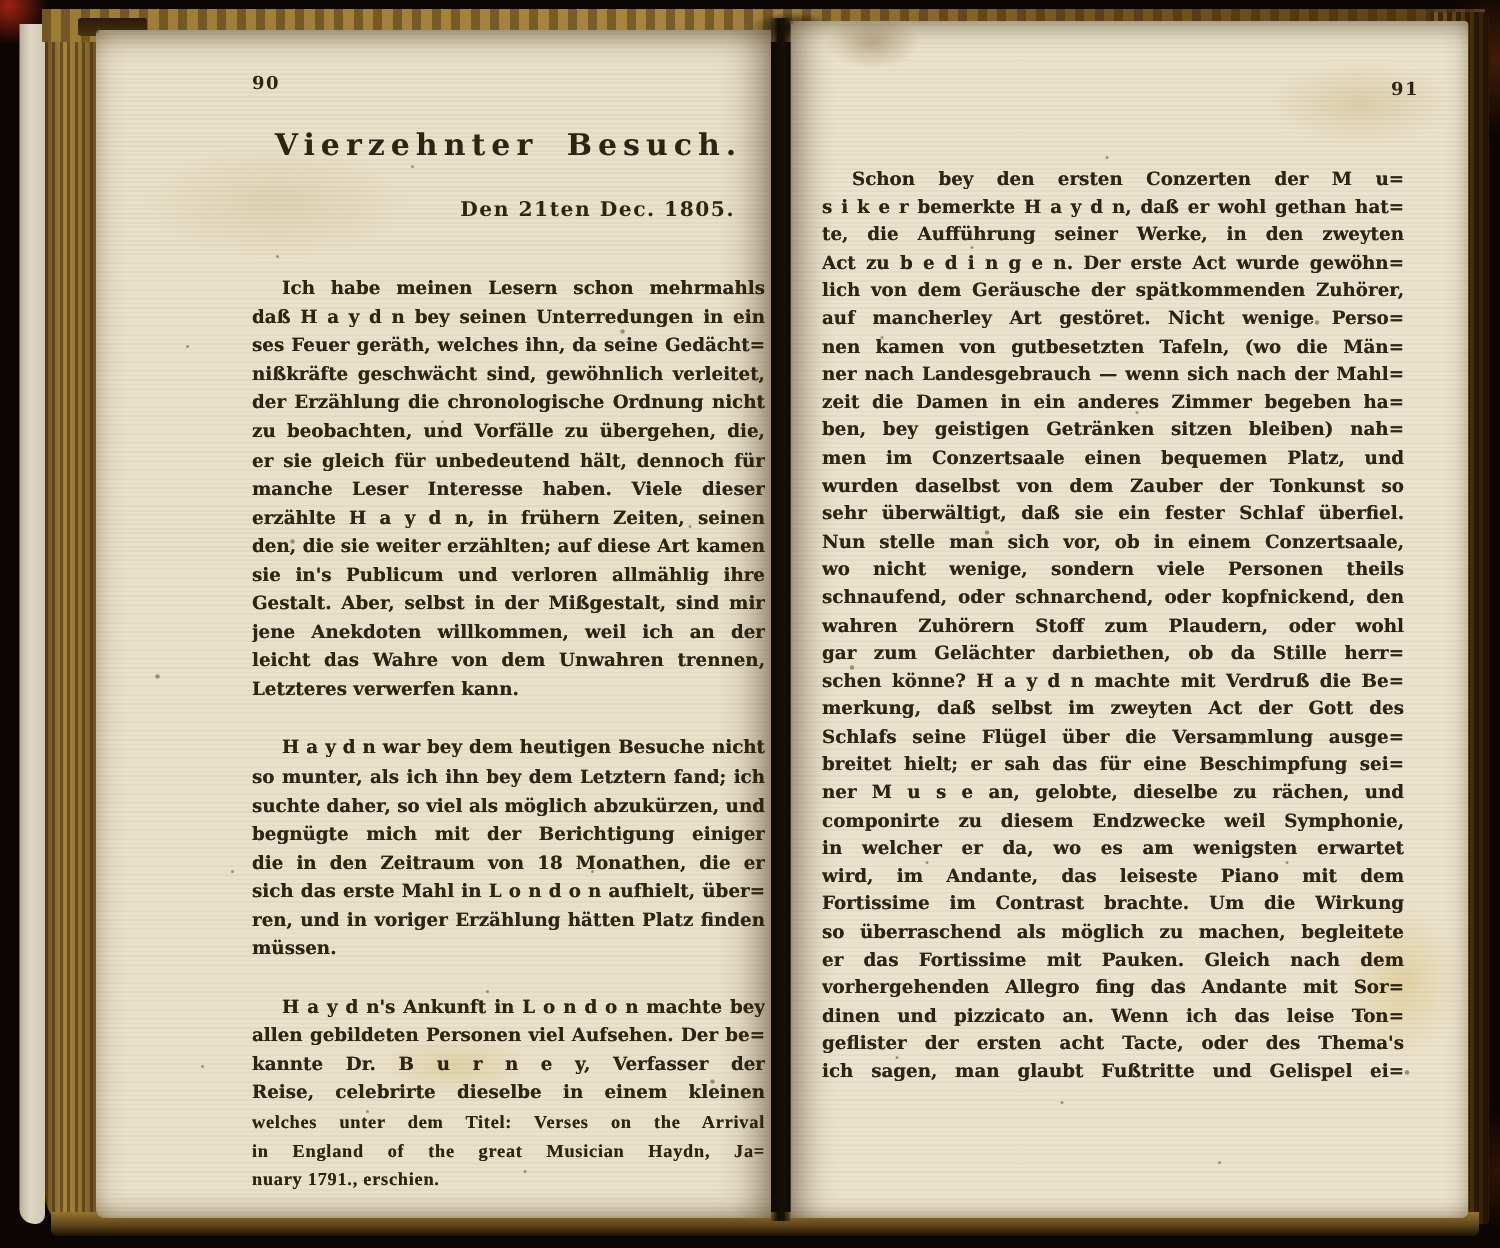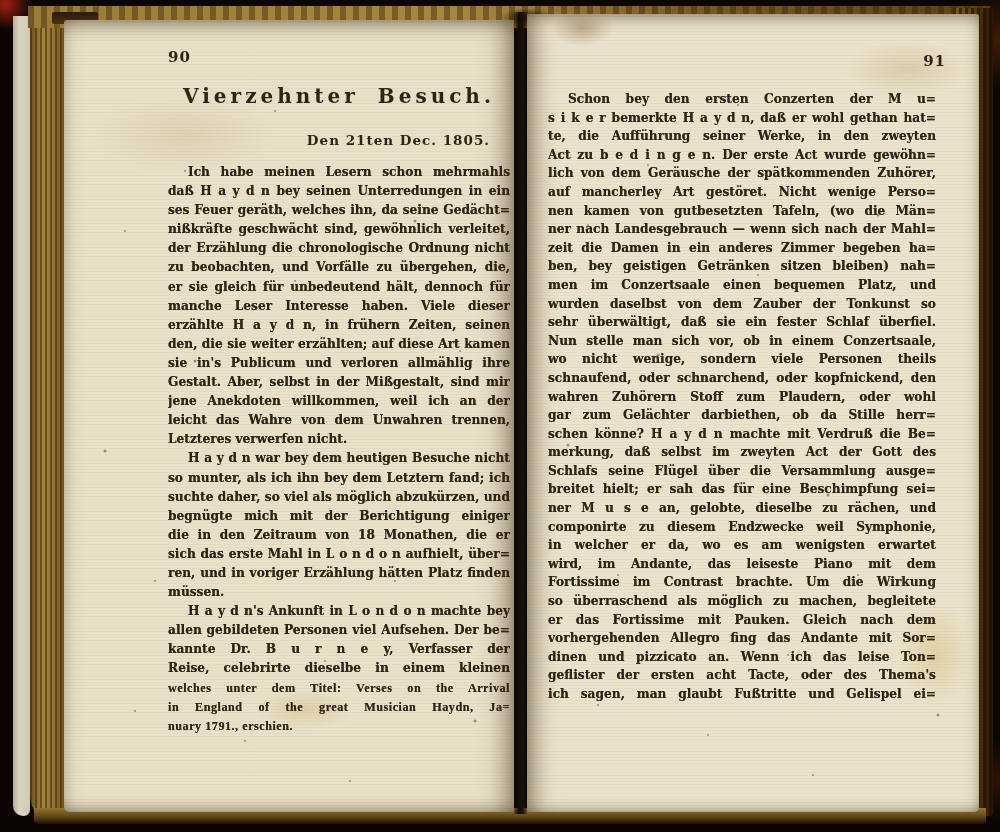--- a/index.html
+++ b/index.html
@@ -88,21 +88,21 @@
     box-shadow: 60px 210px, 130px 340px 0 .5px, 210px 90px, 300px 480px 0 .5px,
       90px 560px, 260px 640px, 350px 200px 0 .5px, 180px 720px, 395px 330px,
       40px 430px 0 .5px, 330px 560px, 120px 150px, 285px 760px, 410px 700px 0 .5px,
       230px 260px, 70px 690px;
   }
   .gutter {
     position:absolute; left:514px; top:12px; width:13px; height:802px;
     background:linear-gradient(90deg, rgba(18,11,4,.2), #140c04 35%, #1a1006 65%, rgba(20,12,5,.25));
   }
   
-  .folio { position:absolute; font-size:15px; font-weight:700; letter-spacing:1px; }
+  .folio { position:absolute; font-size:12px; font-weight:700; letter-spacing:1px; }
   .folio-left { left:104px; top:28px; }
   .folio-right { right:33px; top:38px; text-align:right; }
   .chapter-heading {
     position:absolute; left:104px; top:64px; width:342px;
     text-align:center; font-size:20px; font-weight:700;
     letter-spacing:4px; word-spacing:8px;
   }
   .dateline {
     position:absolute; left:104px; top:112px; width:342px;
     text-align:right; padding-right:20px; box-sizing:border-box;
@@ -111,21 +111,21 @@
   .text-block {
     position:absolute; font-size:12.2px; font-weight:700;
     text-shadow:0 0 .4px rgba(46,36,20,.7);
   }
   .text-left  { left:104px; top:143px; width:342px; --lh:19.1px; }
   .text-right { left:21px;  top:76px;  width:388px; --lh:18.6px; }
   .line {
     height:var(--lh); line-height:var(--lh);
     text-align:justify; text-align-last:justify; overflow:hidden;
   }
-  .line.first { text-indent:20px; }
+  .line.first { text-indent:20px;margin-top:20px; }
   .line.last  { text-align-last:left; }
   .line.latin { font-family:Liberation Serif, serif; letter-spacing:.5px; }
 </style>
 </head>
 <body>
 
 <div class="scene">
 
   <div class="edge-left-white"></div>
   <div class="edge-left-gold"></div>
@@ -147,21 +147,21 @@
           <div class="line">der Erzählung die chronologische Ordnung nicht genau</div>
           <div class="line">zu beobachten, und Vorfälle zu übergehen, die, wenn</div>
           <div class="line">er sie gleich für unbedeutend hält, dennoch für</div>
           <div class="line">manche Leser Interesse haben. Viele dieser Vorfälle</div>
           <div class="line">erzählte H a y d n, in frühern Zeiten, seinen Freun=</div>
           <div class="line">den, die sie weiter erzählten; auf diese Art kamen</div>
           <div class="line">sie in's Publicum und verloren allmählig ihre erste</div>
           <div class="line">Gestalt. Aber, selbst in der Mißgestalt, sind mir</div>
           <div class="line">jene Anekdoten willkommen, weil ich an der Quelle</div>
           <div class="line">leicht das Wahre von dem Unwahren trennen, und</div>
-          <div class="line last">Letzteres verwerfen nicht.</div>
+          <div class="line last">Letzteres verwerfen kann.</div>
         </div>
       <div>
           <div class="line first">H a y d n war bey dem heutigen Besuche nicht</div>
           <div class="line">so munter, als ich ihn bey dem Letztern fand; ich</div>
           <div class="line">suchte daher, so viel als möglich abzukürzen, und</div>
           <div class="line">begnügte mich mit der Berichtigung einiger Vorfälle,</div>
           <div class="line">die in den Zeitraum von 18 Monathen, die er</div>
           <div class="line">sich das erste Mahl in L o n d o n aufhielt, über=</div>
           <div class="line">ren, und in voriger Erzählung hätten Platz finden</div>
           <div class="line last">müssen.</div>

